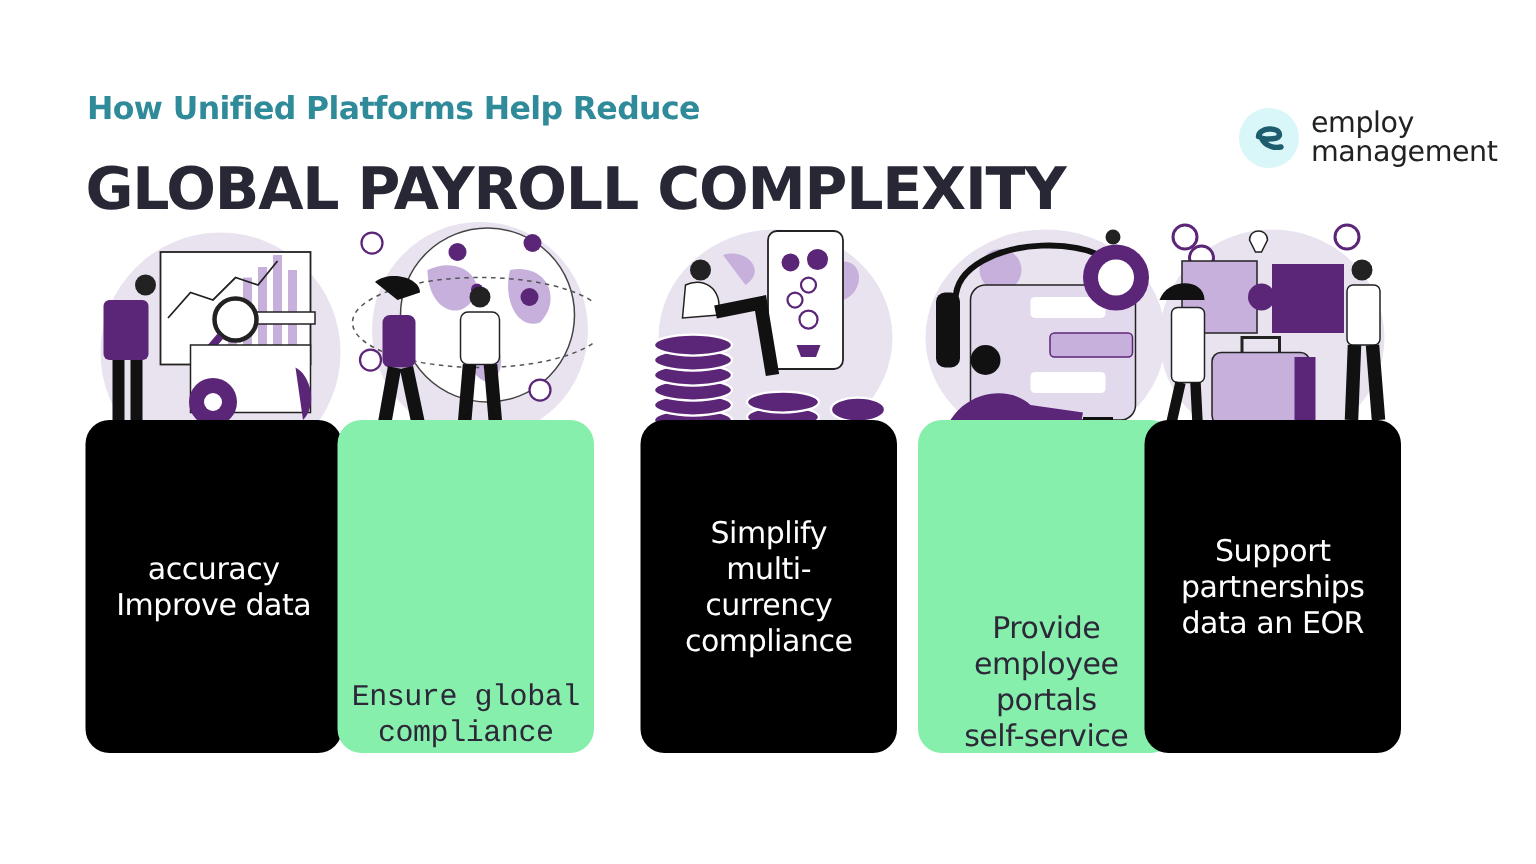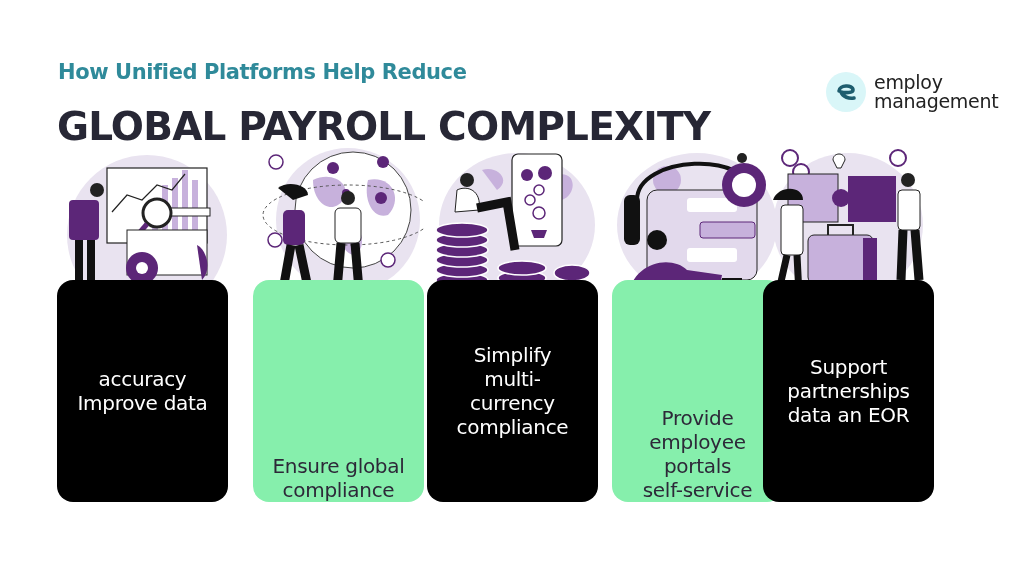--- a/index.html
+++ b/index.html
@@ -80,21 +80,21 @@
         <rect x="30" y="100" width="8" height="50" fill="#111"></rect>
     </svg>
     <div class="panel dark">
       <div>
           <span>accuracy</span>
           <span>Improve data</span>
         </div>
     </div>
   </div>
 
-  <div class="card" style="left:196px;">
+  <div class="card" style="left:168px;font-family:Liberation Mono, monospace;">
     <svg class="illus" viewBox="0 0 171 160">
       <circle cx="95" cy="80" r="72" fill="#e9e3f0"></circle>
       <circle cx="100" cy="70" r="58" fill="#fff" stroke="#444" stroke-width="1"></circle>
       <path d="M60 40 C80 30 100 45 90 60 C80 75 60 65 60 40Z" fill="#c7b1dc"></path>
       <path d="M115 40 C140 35 150 60 135 75 C120 80 110 60 115 40Z" fill="#c7b1dc"></path>
       <path d="M95 80 C110 85 115 110 100 115 C85 110 85 90 95 80Z" fill="#c7b1dc"></path>
       <ellipse cx="95" cy="75" rx="85" ry="30" fill="none" stroke="#555" stroke-dasharray="3 3"></ellipse>
       <g fill="#5c2678">
           <circle cx="80" cy="28" r="6"></circle>
           <circle cx="130" cy="22" r="6"></circle>

